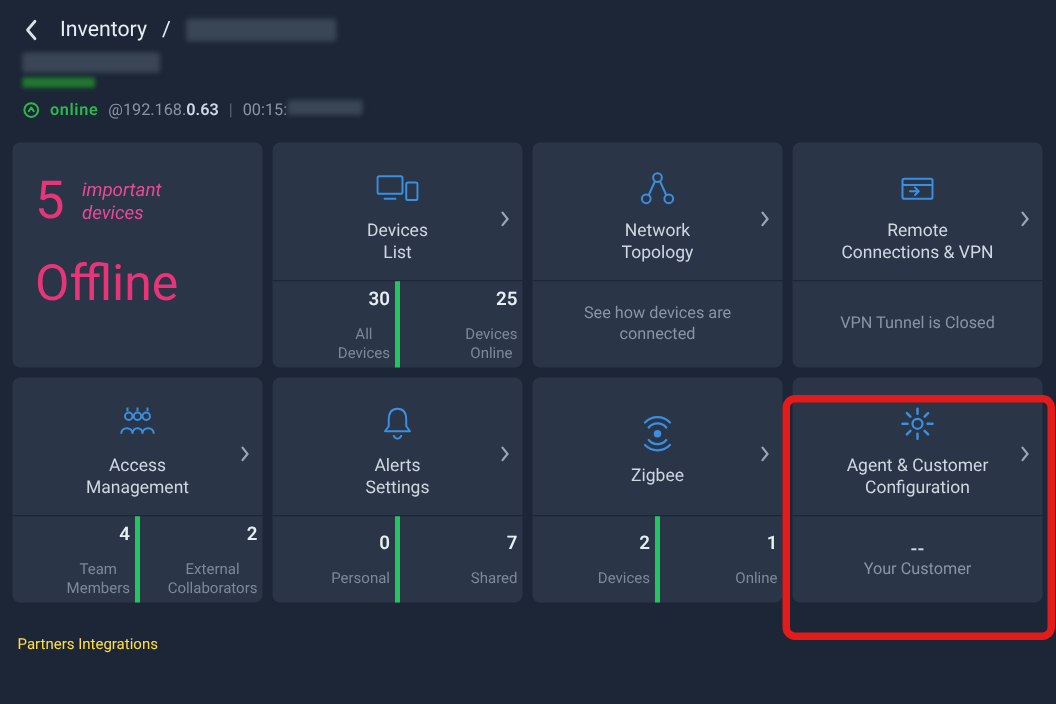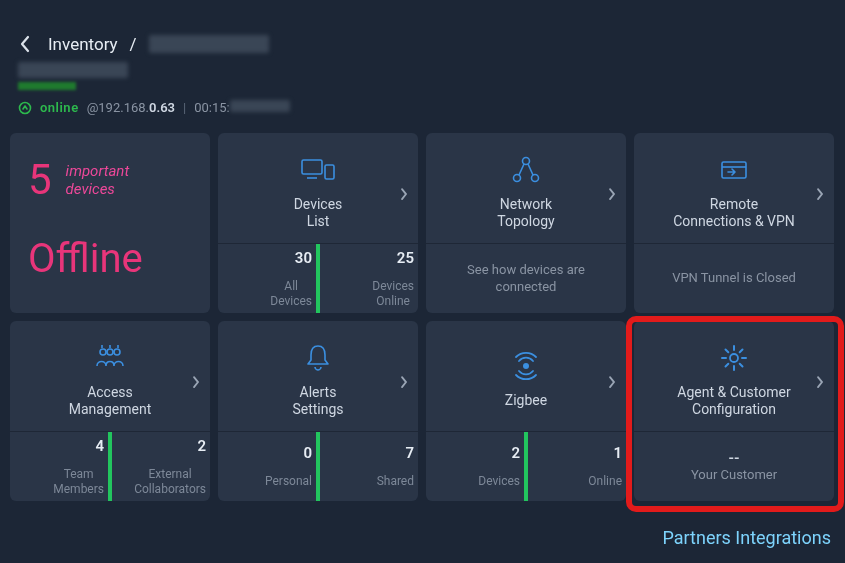--- a/index.html
+++ b/index.html
@@ -13,21 +13,20 @@
     position: relative;
   }
   .header {
     padding: 14px 18px 10px 14px;
   }
   .breadcrumb-row {
     display: flex;
     align-items: center;
     gap: 12px;
     margin-bottom: 6px;
-    margin-top: 20px;
   }
   .back-btn {
     color: #dbe2ea;
     cursor: pointer;
     font-size: 18px;
     width: 22px;
     display: flex;
     justify-content: center;
   }
   .bc-text {
@@ -122,21 +121,21 @@
   .off-label {
     color: #ec4899;
     font-size: 15px;
     line-height: 1.2;
     font-style: italic;
   }
   .off-big {
     color: #e8357a;
     font-size: 40px;
     font-weight: 400;
-    margin-top: 31px;
+    margin-top: 18px;
   }
 
   .card-top {
     flex: 1;
     display: flex;
     flex-direction: column;
     align-items: center;
     justify-content: center;
     padding: 18px 12px 10px;
     position: relative;
@@ -200,23 +199,22 @@
     line-height: 1.3;
   }
   .highlight-box {
     position: absolute;
     border: 6px solid #e21b1b;
     border-radius: 10px;
     pointer-events: none;
   }
   .section-title {
     padding: 18px 14px 8px;
-    color: #7dd3fc;
-    font-size: 18px;
-    text-align: right;
+    color: #fde047;
+    font-size: 12px;
   }
 </style>
 </head>
 <body>
 
 <div class="header">
   <div class="breadcrumb-row">
     <div class="back-btn">
       <svg width="12" height="18" viewBox="0 0 12 18">
           <path d="M9 2 L3 9 L9 16" stroke="#dbe2ea" stroke-width="2.2" fill="none" stroke-linecap="round" stroke-linejoin="round"></path>

